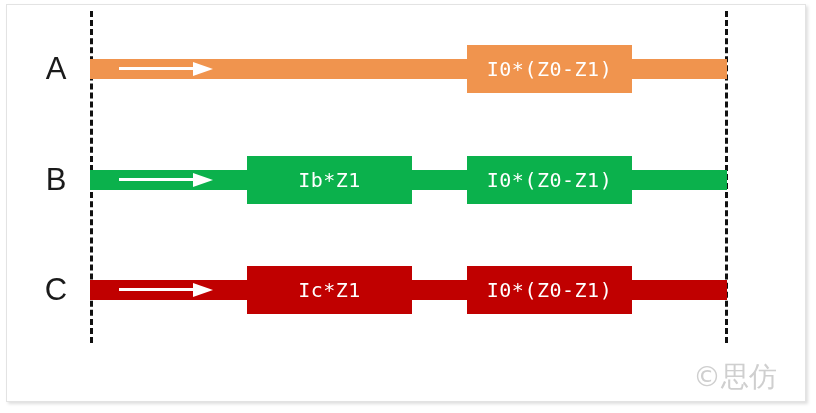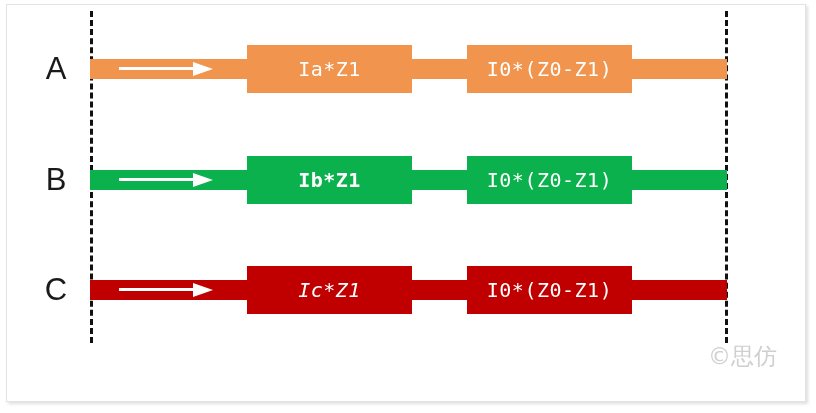--- a/index.html
+++ b/index.html
@@ -113,25 +113,25 @@
     height: 0px;
     border-top: 7px solid transparent;
     border-bottom: 7px solid transparent;
     border-left: 20px solid #ffffff;
   }
 
   
   #watermark {
     position: absolute;
     right: 28px;
-    bottom: 29px;
+    bottom: 8px;
     text-align: center;
     color: #cfcfcf;
     font-family: "DejaVu Sans", sans-serif;
-    font-size: 23px;
+    font-size: 28px;
     line-height: 32px;
     user-select: none;
   }
   #watermark div { white-space: nowrap; }
 </style>
 </head>
 <body>
 
 <div id="figure-frame" style="background: rgb(255, 255, 255);">
 
@@ -141,49 +141,48 @@
   <div id="row-a" class="phase-row">
     <div class="phase-label">A</div>
 
     <div class="conductor" style="background: rgb(240, 148, 78);"></div>
 
     <div class="flow-arrow">
       <div class="shaft" style="background: rgb(255, 255, 255);"></div>
       <div class="head" style="border-left-color: rgb(255, 255, 255);"></div>
     </div>
 
-    <div class="imp-block first" style="background: rgb(240, 148, 78);">Ia*Z1</div>
     <div class="imp-block second" style="background: rgb(240, 148, 78);">I0*(Z0-Z1)</div>
   </div>
 
   <div id="row-b" class="phase-row">
     <div class="phase-label">B</div>
 
     <div class="conductor" style="background: rgb(11, 177, 76);"></div>
 
     <div class="flow-arrow">
       <div class="shaft" style="background: rgb(255, 255, 255);"></div>
       <div class="head" style="border-left-color: rgb(255, 255, 255);"></div>
     </div>
 
-    <div class="imp-block first" style="background: rgb(11, 177, 76); font-weight: bold;">Ib*Z1</div>
+    <div class="imp-block first" style="background: rgb(11, 177, 76);">Ib*Z1</div>
     <div class="imp-block second" style="background: rgb(11, 177, 76);">I0*(Z0-Z1)</div>
   </div>
 
   <div id="row-c" class="phase-row">
     <div class="phase-label">C</div>
 
     <div class="conductor" style="background: rgb(192, 0, 0);"></div>
 
     <div class="flow-arrow">
       <div class="shaft" style="background: rgb(255, 255, 255);"></div>
       <div class="head" style="border-left-color: rgb(255, 255, 255);"></div>
     </div>
 
-    <div class="imp-block first" style="background: rgb(192, 0, 0); font-style: italic;">Ic*Z1</div>
+    <div class="imp-block first" style="background: rgb(192, 0, 0);">Ic*Z1</div>
     <div class="imp-block second" style="background: rgb(192, 0, 0);">I0*(Z0-Z1)</div>
   </div>
 
   <div id="watermark" style="color: rgb(207, 207, 207);">
     <div>©思仿</div>
   </div>
 
 </div>
 
 </body></html>

